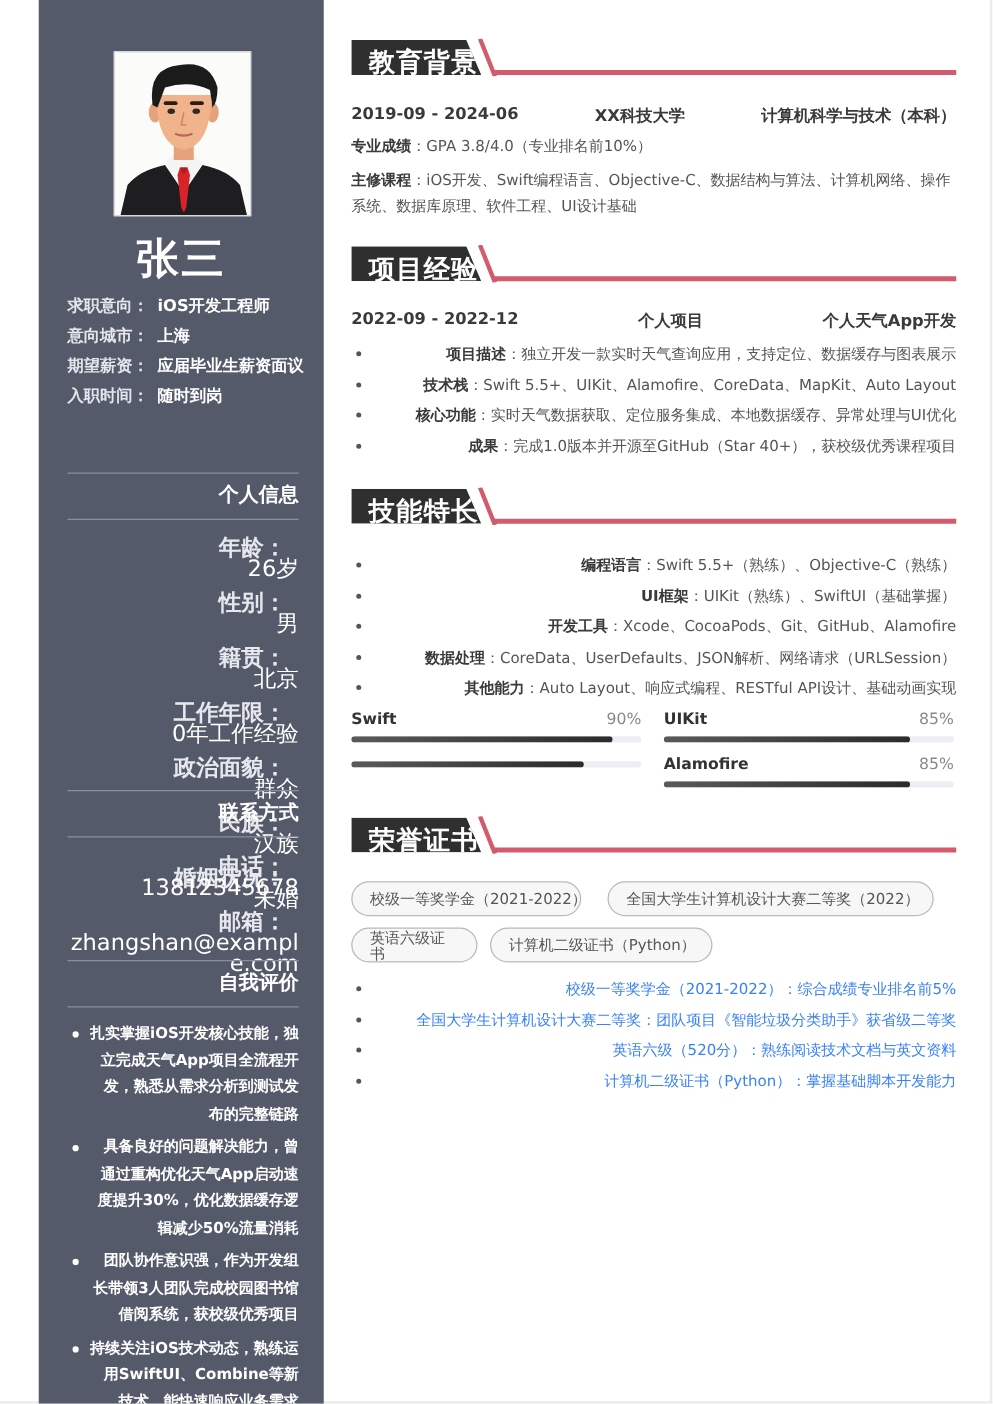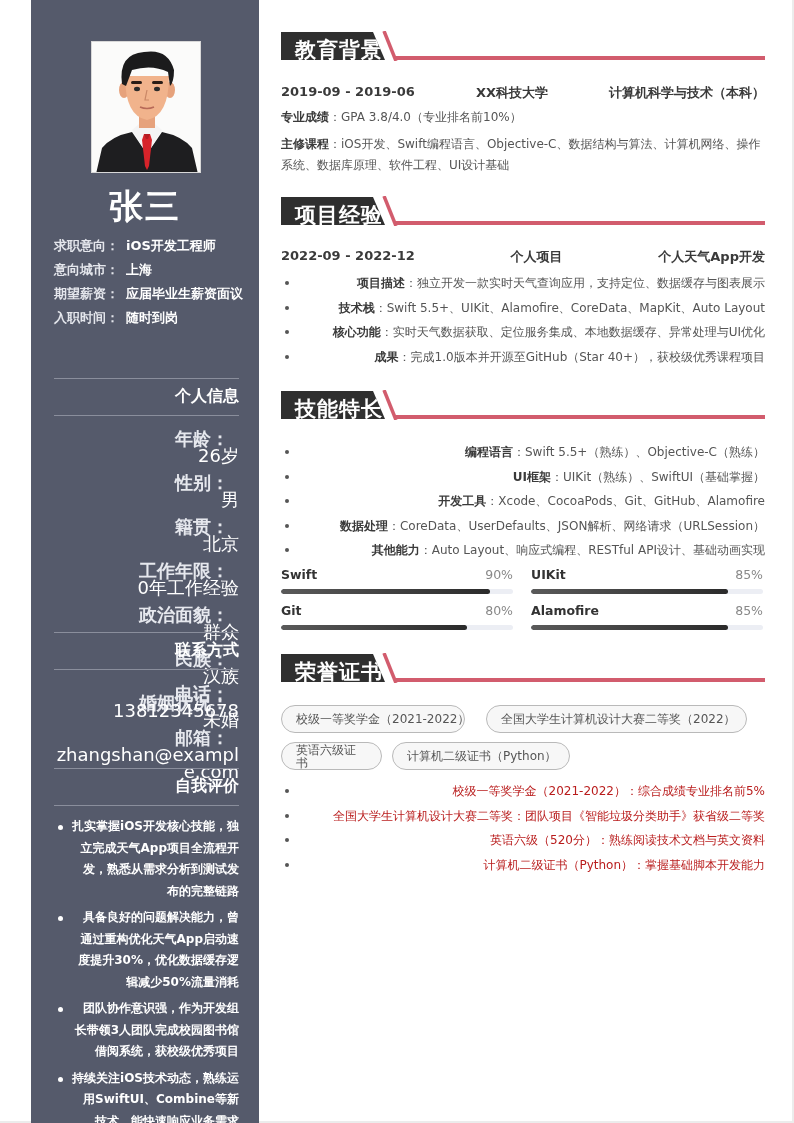--- a/index.html
+++ b/index.html
@@ -41,21 +41,21 @@
   .skills { position: absolute; left: 0; top: 567px; width: 484px; display: grid; grid-template-columns: 232px 232px; column-gap: 18px; row-gap: 9px; }
   .skill .top { display: flex; justify-content: space-between; font-size: 12.5px; line-height: 16px; }
   .skill .top .n { font-weight: bold; color: #333; }
   .skill .top .p { color: #888; }
   .skill .track { margin-top: 6px; height: 5px; border-radius: 3px; background: #eceef4; overflow: hidden; }
   .skill .fill { height: 5px; border-radius: 3px; background: linear-gradient(90deg, #5a5a5a, #2b2b2b); }
 
   .tags { position: absolute; left: 0; top: 705px; width: 484px; }
   .tag { position: absolute; height: 28px; border: 1px solid #b9b9b9; border-radius: 14px; background: #f7f7f7; font-size: 12px; color: #555; line-height: 26px; padding: 0 14px; white-space: nowrap; }
   .tag.wrap { white-space: normal; line-height: 13px; padding: 1px 14px 0 14px; overflow: hidden; }
-  .honor-list li { color: #b91c1c; }
+  .honor-list li { color: #3b82f6; }
 </style>
 </head>
 <body>
 
 <div class="page">
 
   <div class="sidebar">
     <div class="photo">
       <svg width="110" height="132" viewBox="0 0 110 132">
         <rect width="110" height="132" fill="#fbfbfa"></rect>
@@ -176,21 +176,21 @@
     <div class="sec-head" style="top:30px;">
       <div class="tab">
           <span>教育背景</span>
         </div>
       <svg class="slash" viewBox="0 0 16 30">
           <path d="M2 0 L14 30" stroke="#d25c6d" stroke-width="3.5"></path>
         </svg>
       <div class="redline"></div>
     </div>
     <div class="row3" style="top:84px;">
-      <span>2019-09 - 2019-06</span>
+      <span>2019-09 - 2024-06</span>
       <span>XX科技大学</span>
       <span>计算机科学与技术（本科）</span>
     </div>
     <div class="para" style="top:107px;"><b>专业成绩</b><span>：GPA 3.8/4.0（专业排名前10%）</span></div>
     <div class="para" style="top:134px;"><b>主修课程</b><span>：iOS开发、Swift编程语言、Objective-C、数据结构与算法、计算机网络、操作系统、数据库原理、软件工程、UI设计基础</span></div>
 
     <div class="sec-head" style="top:195px;">
       <div class="tab">
           <span>项目经验</span>
         </div>
@@ -241,24 +241,20 @@
       <div class="skill">
         <div class="top">
             <span class="n">UIKit</span>
             <span class="p">85%</span>
           </div>
         <div class="track">
             <div class="fill" style="width: 85%;"></div>
           </div>
       </div>
       <div class="skill">
-        <div class="top">
-            <span class="n">Git</span>
-            <span class="p">80%</span>
-          </div>
         <div class="track">
             <div class="fill" style="width: 80%;"></div>
           </div>
       </div>
       <div class="skill">
         <div class="top">
             <span class="n">Alamofire</span>
             <span class="p">85%</span>
           </div>
         <div class="track">

